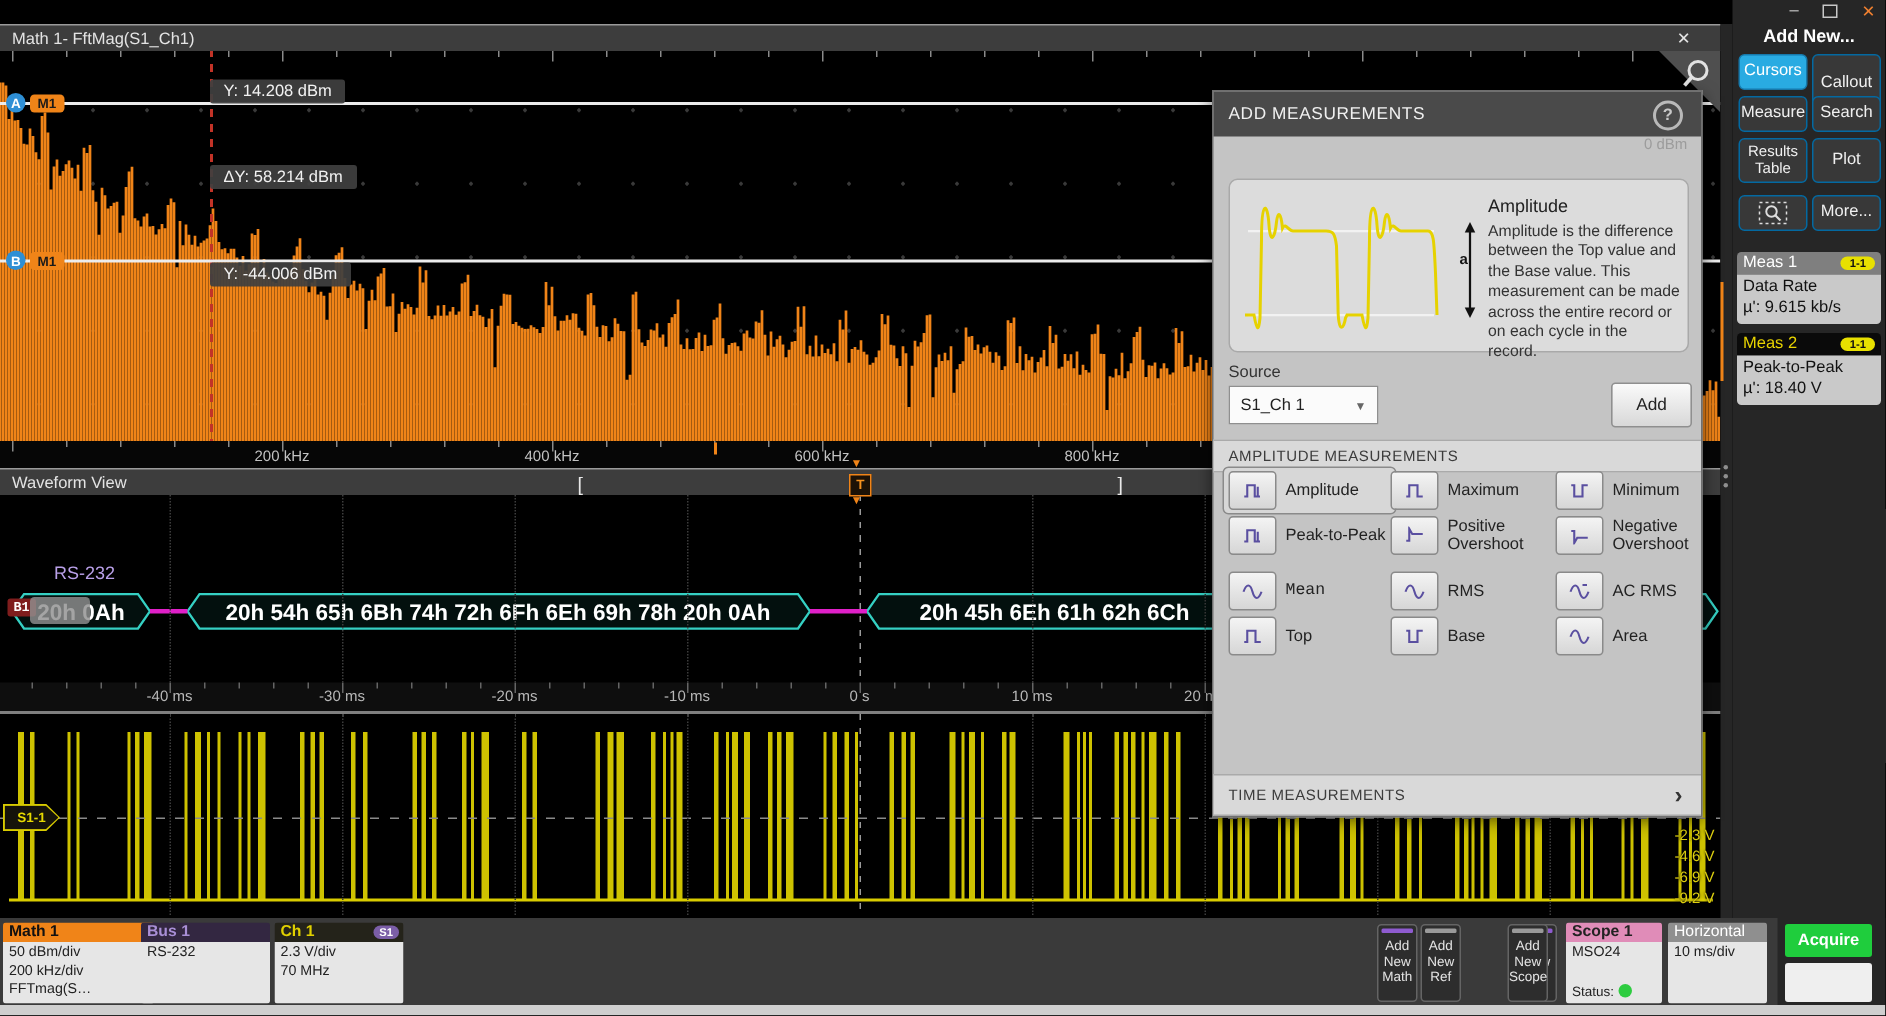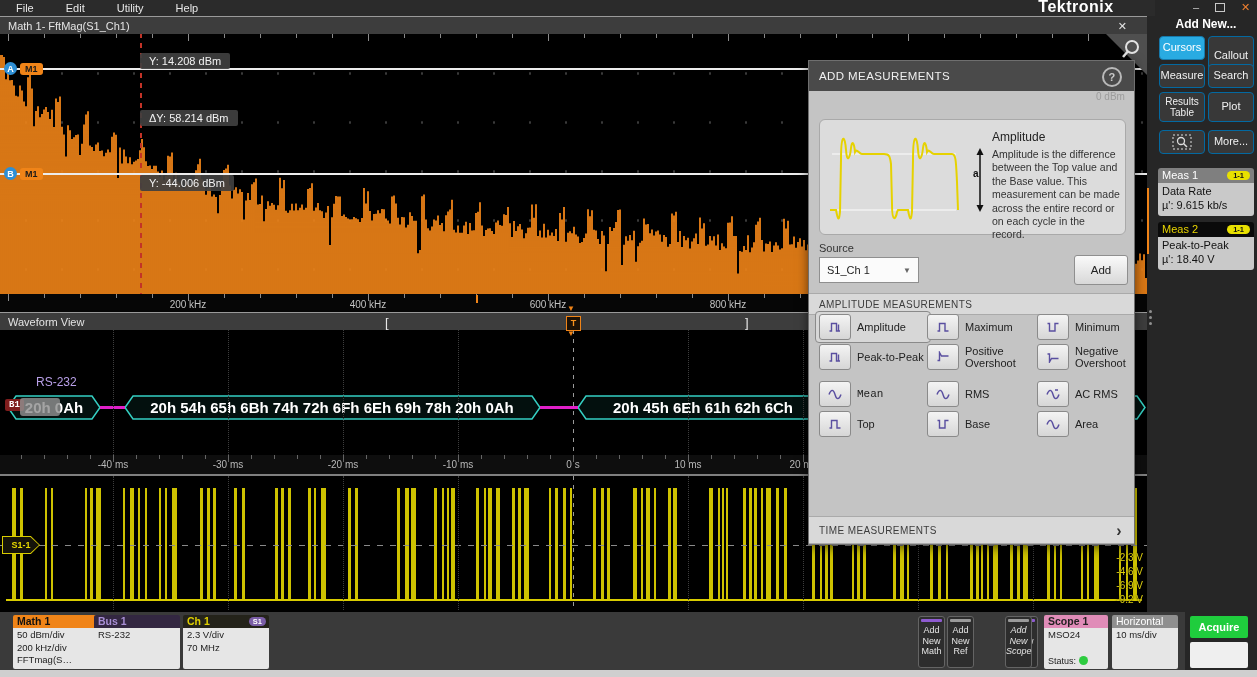--- a/index.html
+++ b/index.html
@@ -98,27 +98,20 @@
            background:#15130a;color:#e6d900;font-size:9px;font-weight:bold;text-align:center;line-height:16px;}
   #dim-dbm{position:absolute;left:1096px;top:91px;color:#9c9c9c;font-size:10px;z-index:35;}
   .dots{position:absolute;left:1149px;top:310px;width:3px;z-index:23;}
   .dots i{display:block;width:3px;height:3px;border-radius:50%;background:#8f8f8f;margin-bottom:3px;}
 </style>
 </head>
 <body>
 
 <div id="app">
 
-  <div id="menubar">
-    <span class="menu-item">File</span>
-    <span class="menu-item">Edit</span>
-    <span class="menu-item">Utility</span>
-    <span class="menu-item">Help</span>
-    <span id="logo">Tektronix</span>
-  </div>
 
   <div class="viewbar" style="top:16px;">
     <span style="padding-left:8px;">Math 1- FftMag(S1_Ch1)</span>
     <span style="position:absolute;right:20px;top:0;">✕</span>
   </div>
 
   <div id="fft">
     <svg id="fft-svg" width="1147" height="261" style="position:absolute;left:0;top:0;">
         <path d="M0,261L0,22.0M2,261L2,22.0M4,261L4,24.0M6,261L6,46.3M8,261L8,38.4M10,261L10,47.3M12,261L12,47.0M14,261L14,52.4M16,261L16,62.8M18,261L18,63.4M20,261L20,52.6M22,261L22,57.6M24,261L24,68.5M26,261L26,73.2M28,261L28,44.3M30,261L30,42.0M32,261L32,55.4M34,261L34,93.3M36,261L36,78.0M38,261L38,73.3M40,261L40,84.2M42,261L42,81.0M44,261L44,76.5M46,261L46,74.0M48,261L48,78.9M50,261L50,86.0M52,261L52,76.8M54,261L54,94.1M56,261L56,65.5M58,261L58,69.0M60,261L60,63.6M62,261L62,93.8M64,261L64,101.5M66,261L66,123.5M68,261L68,92.2M70,261L70,97.2M72,261L72,106.0M74,261L74,104.3M76,261L76,102.1M78,261L78,101.5M80,261L80,122.1M82,261L82,110.7M84,261L84,91.6M86,261L86,81.4M88,261L88,78.2M90,261L90,112.5M92,261L92,114.0M94,261L94,118.0M96,261L96,111.4M98,261L98,109.4M100,261L100,118.0M102,261L102,117.6M104,261L104,123.3M106,261L106,119.8M108,261L108,116.4M110,261L110,119.2M112,261L112,103.7M114,261L114,99.4M116,261L116,101.8M118,261L118,145.1M120,261L120,114.4M122,261L122,130.5M124,261L124,116.6M126,261L126,123.5M128,261L128,130.2M130,261L130,124.2M132,261L132,131.3M134,261L134,128.8M136,261L136,127.4M138,261L138,126.0M140,261L140,117.2M142,261L142,106.0M144,261L144,114.3M146,261L146,128.3M148,261L148,133.1M150,261L150,132.5M152,261L152,135.9M154,261L154,132.8M156,261L156,132.8M158,261L158,138.6M160,261L160,144.1M162,261L162,137.6M164,261L164,147.3M166,261L166,143.1M168,261L168,122.7M170,261L170,123.6M172,261L172,119.6M174,261L174,151.6M176,261L176,139.7M178,261L178,148.7M180,261L180,150.6M182,261L182,154.6M184,261L184,155.6M186,261L186,148.4M188,261L188,152.3M190,261L190,151.5M192,261L192,152.2M194,261L194,146.6M196,261L196,137.3M198,261L198,131.3M200,261L200,125.8M202,261L202,146.3M204,261L204,154.3M206,261L206,161.8M208,261L208,155.4M210,261L210,151.3M212,261L212,163.4M214,261L214,161.5M216,261L216,164.1M218,261L218,180.2M220,261L220,162.1M222,261L222,150.5M224,261L224,137.1M226,261L226,135.5M228,261L228,131.8M230,261L230,152.4M232,261L232,165.6M234,261L234,156.7M236,261L236,154.2M238,261L238,160.6M240,261L240,156.2M242,261L242,159.1M244,261L244,186.4M246,261L246,167.5M248,261L248,160.1M250,261L250,167.1M252,261L252,151.3M254,261L254,149.3M256,261L256,145.6M258,261L258,171.4M260,261L260,171.1M262,261L262,162.6M264,261L264,188.3M266,261L266,176.1M268,261L268,168.3M270,261L270,172.8M272,261L272,169.9M274,261L274,171.7M276,261L276,176.7M278,261L278,172.2M280,261L280,144.7M282,261L282,155.3M284,261L284,147.1M286,261L286,177.7M288,261L288,179.8M290,261L290,177.3M292,261L292,170.7M294,261L294,177.5M296,261L296,170.4M298,261L298,177.3M300,261L300,174.7M302,261L302,171.6M304,261L304,176.8M306,261L306,174.7M308,261L308,156.0M310,261L310,155.1M312,261L312,150.2M314,261L314,177.7M316,261L316,174.4M318,261L318,170.1M320,261L320,177.2M322,261L322,178.2M324,261L324,185.0M326,261L326,179.4M328,261L328,173.0M330,261L330,211.9M332,261L332,184.2M334,261L334,170.8M336,261L336,162.9M338,261L338,163.4M340,261L340,163.5M342,261L342,183.0M344,261L344,181.6M346,261L346,184.1M348,261L348,185.5M350,261L350,186.4M352,261L352,186.2M354,261L354,183.9M356,261L356,185.2M358,261L358,186.3M360,261L360,189.0M362,261L362,185.0M364,261L364,155.0M366,261L366,170.5M368,261L368,158.2M370,261L370,177.9M372,261L372,187.4M374,261L374,180.9M376,261L376,180.8M378,261L378,177.2M380,261L380,180.2M382,261L382,175.9M384,261L384,176.2M386,261L386,185.5M388,261L388,187.5M390,261L390,190.6M392,261L392,163.4M394,261L394,162.4M396,261L396,170.5M398,261L398,184.8M400,261L400,191.6M402,261L402,183.9M404,261L404,184.3M406,261L406,194.5M408,261L408,191.8M410,261L410,179.2M412,261L412,182.9M414,261L414,187.7M416,261L416,187.8M418,261L418,220.2M420,261L420,216.9M422,261L422,163.3M424,261L424,161.5M426,261L426,186.5M428,261L428,195.3M430,261L430,197.6M432,261L432,193.6M434,261L434,186.6M436,261L436,187.4M438,261L438,182.5M440,261L440,192.0M442,261L442,190.0M444,261L444,198.2M446,261L446,182.3M448,261L448,178.5M450,261L450,176.4M452,261L452,166.7M454,261L454,196.7M456,261L456,199.6M458,261L458,192.5M460,261L460,199.8M462,261L462,199.7M464,261L464,192.4M466,261L466,188.7M468,261L468,201.0M470,261L470,190.1M472,261L472,197.6M474,261L474,197.2M476,261L476,180.1M478,261L478,178.7M480,261L480,169.3M482,261L482,192.5M484,261L484,202.9M486,261L486,197.0M488,261L488,195.6M490,261L490,195.3M492,261L492,197.9M494,261L494,200.9M496,261L496,189.4M498,261L498,187.4M500,261L500,192.0M502,261L502,192.7M504,261L504,181.3M506,261L506,182.1M508,261L508,173.9M510,261L510,190.2M512,261L512,204.0M514,261L514,188.0M516,261L516,198.1M518,261L518,193.2M520,261L520,190.9M522,261L522,196.6M524,261L524,205.2M526,261L526,200.2M528,261L528,194.8M530,261L530,194.4M532,261L532,171.5M534,261L534,184.8M536,261L536,171.2M538,261L538,203.1M540,261L540,197.5M542,261L542,204.6M544,261L544,190.7M546,261L546,204.5M548,261L548,196.7M550,261L550,202.4M552,261L552,199.5M554,261L554,203.1M556,261L556,195.9M558,261L558,207.9M560,261L560,180.1M562,261L562,186.6M564,261L564,174.0M566,261L566,208.8M568,261L568,199.7M570,261L570,198.3M572,261L572,200.2M574,261L574,193.8M576,261L576,201.5M578,261L578,203.4M580,261L580,210.1M582,261L582,208.9M584,261L584,205.1M586,261L586,200.6M588,261L588,176.3M590,261L590,183.2M592,261L592,177.3M594,261L594,196.8M596,261L596,197.4M598,261L598,205.9M600,261L600,211.0M602,261L602,197.9M604,261L604,202.5M606,261L606,238.3M608,261L608,210.9M610,261L610,194.1M612,261L612,198.0M614,261L614,195.1M616,261L616,189.0M618,261L618,177.1M620,261L620,176.6M622,261L622,231.9M624,261L624,211.8M626,261L626,203.3M628,261L628,207.7M630,261L630,202.1M632,261L632,207.2M634,261L634,197.8M636,261L636,228.8M638,261L638,213.2M640,261L640,209.7M642,261L642,207.8M644,261L644,185.4M646,261L646,191.5M648,261L648,191.0M650,261L650,200.3M652,261L652,196.6M654,261L654,202.6M656,261L656,198.5M658,261L658,197.4M660,261L660,201.5M662,261L662,208.8M664,261L664,201.9M666,261L666,204.1M668,261L668,213.7M670,261L670,211.1M672,261L672,180.5M674,261L674,182.4M676,261L676,178.7M678,261L678,209.0M680,261L680,197.9M682,261L682,213.9M684,261L684,203.0M686,261L686,207.2M688,261L688,204.8M690,261L690,215.4M692,261L692,208.4M694,261L694,205.3M696,261L696,200.4M698,261L698,211.1M700,261L700,184.4M702,261L702,195.6M704,261L704,190.2M706,261L706,212.7M708,261L708,211.5M710,261L710,203.0M712,261L712,207.5M714,261L714,203.2M716,261L716,212.5M718,261L718,201.4M720,261L720,216.9M722,261L722,210.2M724,261L724,213.6M726,261L726,215.3M728,261L728,189.8M730,261L730,189.5M732,261L732,183.3M734,261L734,202.9M736,261L736,203.0M738,261L738,240.4M740,261L740,217.9M742,261L742,218.7M744,261L744,212.9M746,261L746,217.1M748,261L748,202.2M750,261L750,219.2M752,261L752,214.5M754,261L754,209.2M756,261L756,191.7M758,261L758,188.4M760,261L760,184.8M762,261L762,206.9M764,261L764,218.4M766,261L766,210.5M768,261L768,210.9M770,261L770,208.6M772,261L772,219.1M774,261L774,212.6M776,261L776,209.2M778,261L778,212.5M780,261L780,216.6M782,261L782,215.3M784,261L784,185.7M786,261L786,195.6M788,261L788,187.8M790,261L790,211.6M792,261L792,211.2M794,261L794,203.5M796,261L796,214.7M798,261L798,208.9M800,261L800,205.2M802,261L802,213.6M804,261L804,207.0M806,261L806,217.3M808,261L808,211.6M810,261L810,205.9M812,261L812,190.1M814,261L814,193.1M816,261L816,188.6M818,261L818,221.7M820,261L820,209.4M822,261L822,220.8M824,261L824,222.8M826,261L826,206.7M828,261L828,218.3M830,261L830,248.6M832,261L832,210.2M834,261L834,214.7M836,261L836,220.7M838,261L838,216.1M840,261L840,190.8M842,261L842,189.4M844,261L844,197.2M846,261L846,206.8M848,261L848,222.4M850,261L850,216.4M852,261L852,219.7M854,261L854,209.5M856,261L856,211.9M858,261L858,215.7M860,261L860,210.2M862,261L862,220.9M864,261L864,210.1M866,261L866,216.0M868,261L868,194.7M870,261L870,194.3M872,261L872,189.5M874,261L874,252.4M876,261L876,218.7M878,261L878,224.6M880,261L880,224.4M882,261L882,224.2M884,261L884,208.8M886,261L886,220.7M888,261L888,217.3M890,261L890,216.8M892,261L892,220.7M894,261L894,220.8M896,261L896,199.7M898,261L898,202.7M900,261L900,200.3M902,261L902,209.1M904,261L904,216.1M906,261L906,219.4M908,261L908,225.6M910,261L910,220.0M912,261L912,209.6M914,261L914,213.6M916,261L916,224.4M918,261L918,221.0M920,261L920,219.5M922,261L922,225.4M924,261L924,200.5M926,261L926,239.7M928,261L928,191.7M930,261L930,224.3M932,261L932,221.9M934,261L934,239.4M936,261L936,218.4M938,261L938,212.7M940,261L940,223.0M942,261L942,222.8M944,261L944,220.0M946,261L946,222.3M948,261L948,224.5M950,261L950,217.1M952,261L952,192.5M954,261L954,255.9M956,261L956,201.7M958,261L958,223.8M960,261L960,214.8M962,261L962,218.4M964,261L964,225.8M966,261L966,219.9M968,261L968,218.1M970,261L970,215.8M972,261L972,220.6M974,261L974,223.0M976,261L976,221.2M978,261L978,223.4M980,261L980,194.7M982,261L982,204.8M984,261L984,199.7M986,261L986,213.3M988,261L988,216.6M990,261L990,221.5M992,261L992,222.7M994,261L994,219.5M996,261L996,211.2M998,261L998,242.5M1000,261L1000,221.0M1002,261L1002,213.1M1004,261L1004,221.3M1006,261L1006,215.9M1008,261L1008,195.5M1010,261L1010,207.9M1012,261L1012,194.5M1014,261L1014,228.1M1016,261L1016,222.2M1018,261L1018,225.7M1020,261L1020,218.9M1022,261L1022,212.7M1024,261L1024,222.6M1026,261L1026,244.8M1028,261L1028,220.3M1030,261L1030,226.6M1032,261L1032,216.9M1034,261L1034,213.8M1036,261L1036,197.5M1038,261L1038,206.7M1040,261L1040,208.3M1042,261L1042,220.2M1044,261L1044,225.9M1046,261L1046,219.3M1048,261L1048,217.1M1050,261L1050,219.9M1052,261L1052,224.1M1054,261L1054,213.1M1056,261L1056,225.5M1058,261L1058,220.8M1060,261L1060,225.2M1062,261L1062,223.1M1064,261L1064,199.1M1066,261L1066,194.9M1068,261L1068,199.5M1070,261L1070,225.9M1072,261L1072,221.1M1074,261L1074,214.3M1076,261L1076,219.6M1078,261L1078,222.8M1080,261L1080,213.5M1082,261L1082,228.8M1084,261L1084,226.6M1086,261L1086,216.0M1088,261L1088,223.3M1090,261L1090,229.7M1092,261L1092,203.6M1094,261L1094,198.7M1096,261L1096,244.9M1098,261L1098,223.4M1100,261L1100,219.0M1102,261L1102,222.4M1104,261L1104,229.4M1106,261L1106,220.3M1108,261L1108,217.9M1110,261L1110,219.2M1112,261L1112,230.4M1114,261L1114,222.3M1116,261L1116,225.5M1118,261L1118,223.4M1120,261L1120,202.0M1122,261L1122,202.4M1124,261L1124,202.2M1126,261L1126,221.8M1128,261L1128,232.2M1130,261L1130,216.2M1132,261L1132,223.0M1134,261L1134,231.9M1136,261L1136,230.7M1138,261L1138,227.6M1140,261L1140,220.5M1142,261L1142,227.2M1144,261L1144,221.3M1146,261L1146,244.9" stroke="#f08418" stroke-width="1.8" fill="none"></path>
       </svg>
@@ -622,21 +615,21 @@
         <div>Peak-to-Peak</div>
         <div>µ': 18.40 V</div>
       </div>
     </div>
   </div>
 
   <div id="bottom">
     <div style="position:absolute;left:1185px;top:0;width:72px;height:65px;background:#262626;"></div>
     <div style="position:absolute;left:0;top:58px;width:1257px;height:7px;background:#cfcfcf;"></div>
 
-    <div class="badge" style="left:13px;width:101px;">
+    <div class="badge" style="left:2px;width:101px;">
       <div class="bheader" style="background:#f08418;color:#111;">Math 1</div>
       <div class="bbody" style="font-size:9.5px;">
         <div>50 dBm/div</div>
         <div>200 kHz/div</div>
         <div>FFTmag(S…</div>
       </div>
     </div>
     <div class="badge" style="left:94px;width:86px;">
       <div class="bheader" style="background:#332741;color:#a98fd6;">Bus 1</div>
       <div class="bbody">
@@ -654,21 +647,21 @@
         <div>70 MHz</div>
       </div>
     </div>
 
     <div class="addbtn" style="left:918px;">
       <div class="stripe" style="background:#8e5bd0;"></div><span>Add New Math</span></div>
     <div class="addbtn" style="left:947px;">
       <div class="stripe" style="background:#9a9a9a;"></div><span>Add New Ref</span></div>
     <div class="addbtn" style="left:976px;margin-left:35px;">
       <div class="stripe" style="background:#8e5bd0;"></div><span>Add New Bus</span></div>
-    <div class="addbtn" style="left:1005px;font-style:italic;">
+    <div class="addbtn" style="left:1005px;">
       <div class="stripe" style="background:#9a9a9a;"></div><span>Add New Scope</span></div>
 
     <div class="badge" style="left:1044px;width:64px;">
       <div class="bheader" style="background:#e08cb8;color:#222;">Scope 1</div>
       <div class="bbody" style="position:relative;">
         <div>MSO24</div>
         <div style="position:absolute;left:4px;bottom:2px;display:flex;align-items:center;gap:3px;font-size:9px;">
           <span>Status:</span>
           <span style="width:9px;height:9px;border-radius:50%;background:#2ecc40;display:inline-block;"></span>
         </div>

